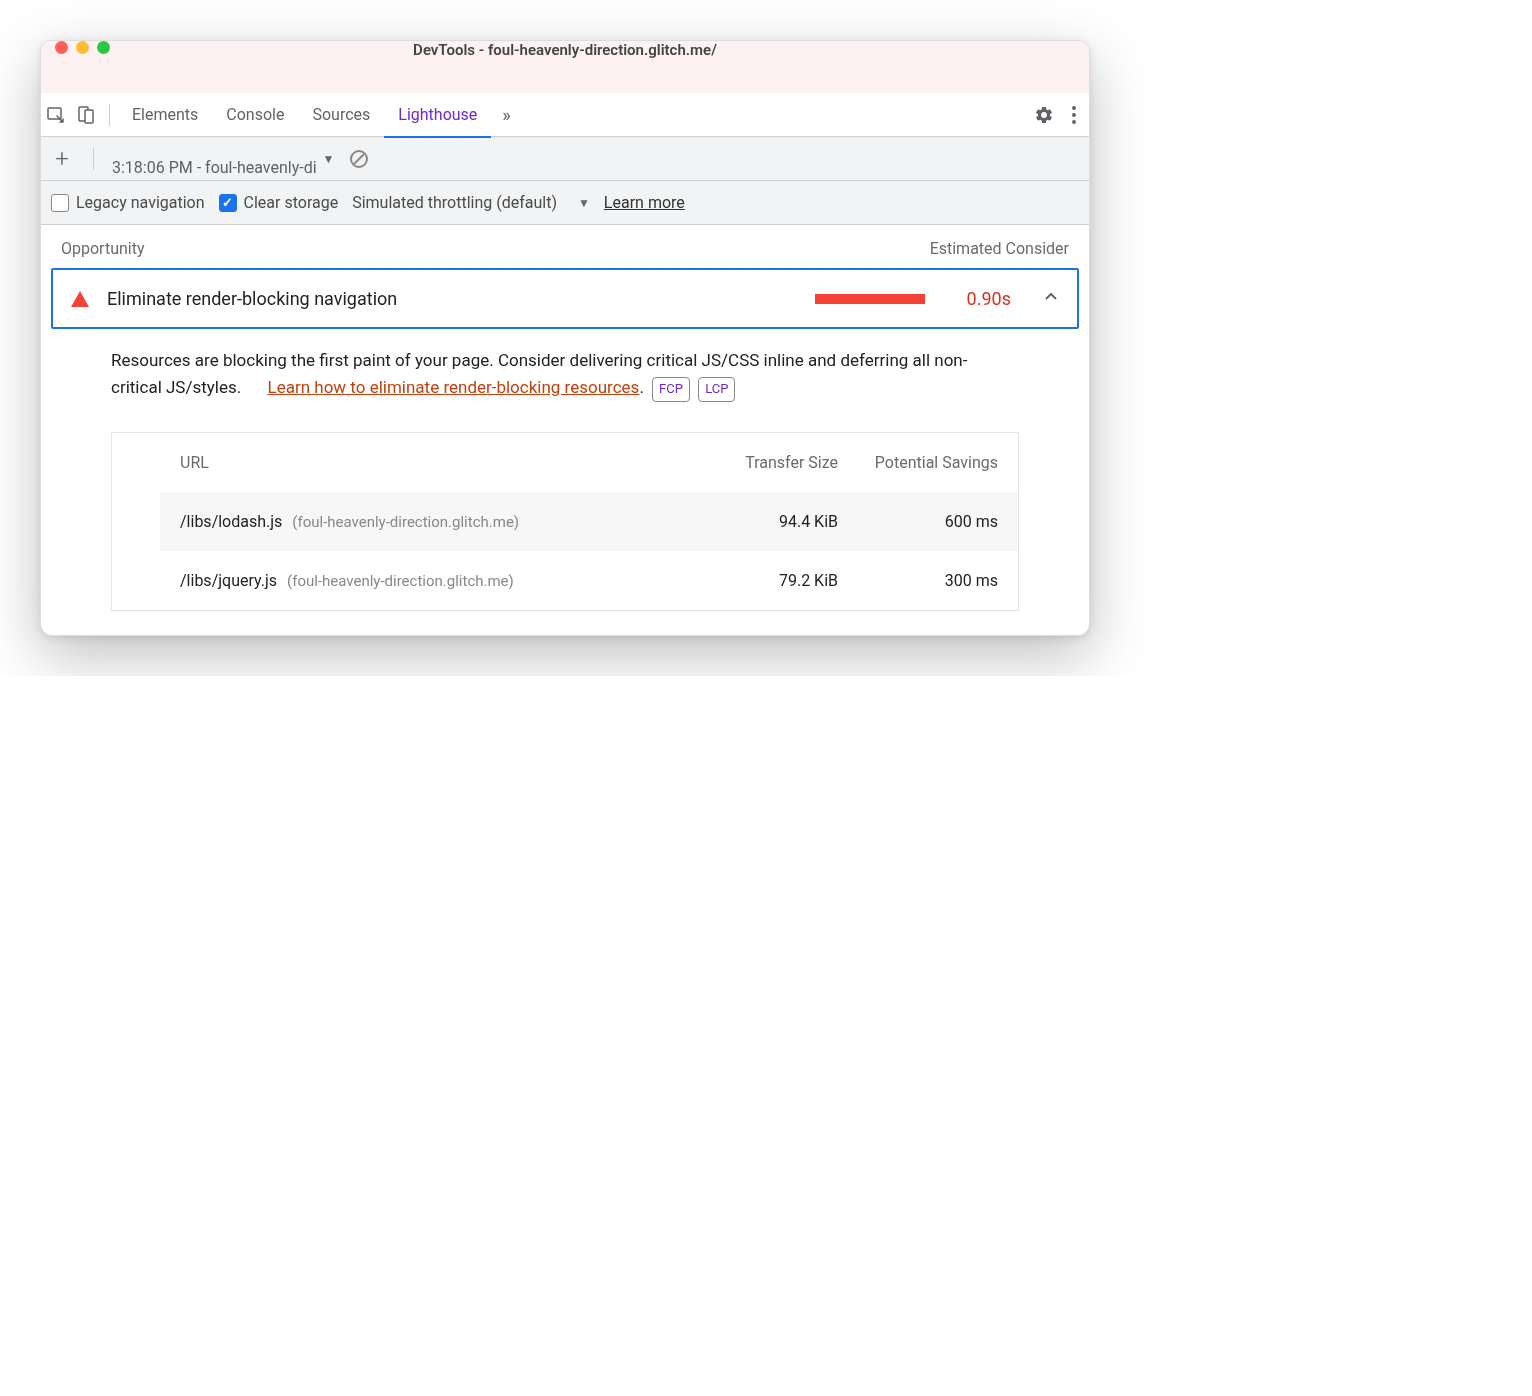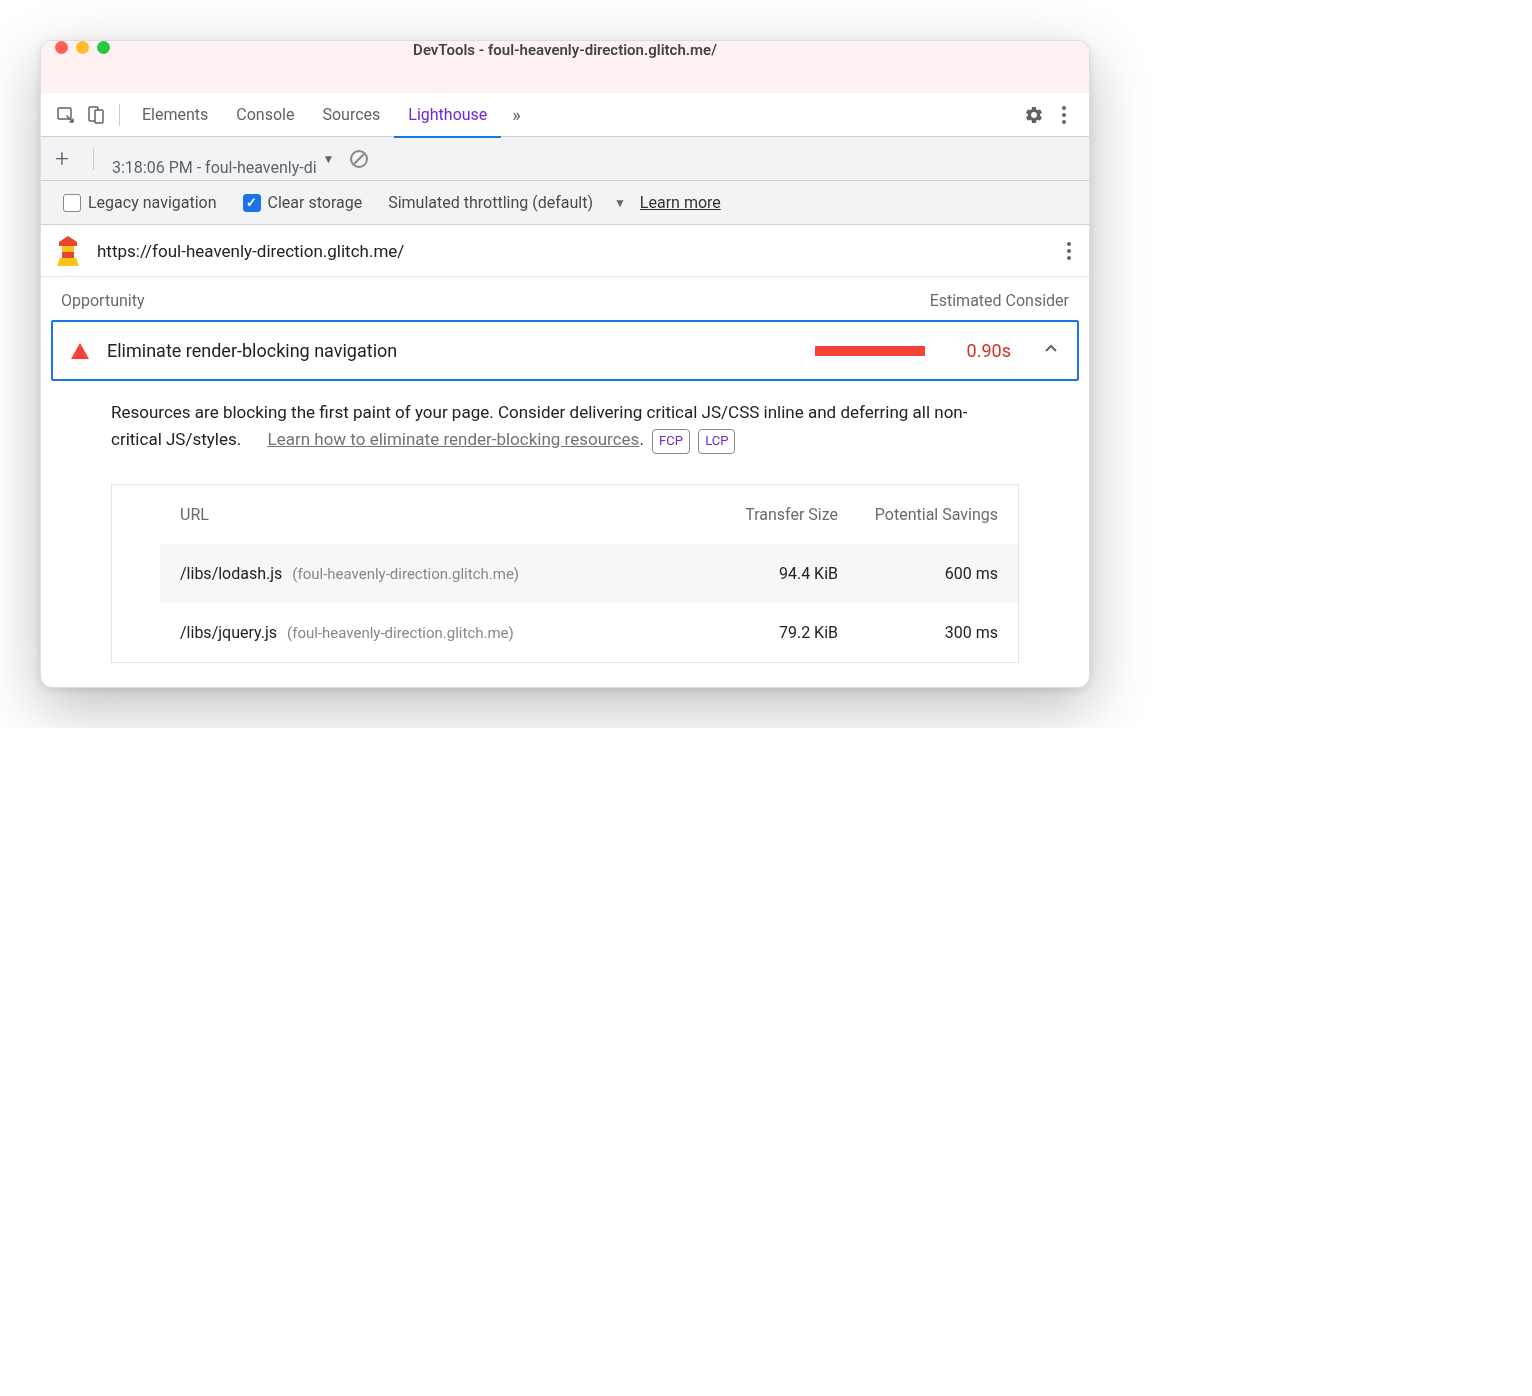--- a/index.html
+++ b/index.html
@@ -44,21 +44,21 @@
     font-weight: 600;
     pointer-events: none;
   }
   
   .tabbar {
     display: flex;
     align-items: center;
     border-bottom: 1px solid #d0d0d0;
     background: #fff;
     height: 44px;
-    padding: 0 10px;
+    padding: 0 0;
   }
   .iconbtn {
     width: 30px; height: 30px;
     display: flex; align-items: center; justify-content: center;
     color: #5f6368;
     cursor: pointer;
   }
   .vdiv { width:1px; height:22px; background:#ccc; margin:0 8px; }
   .tab {
     padding: 0 14px;
@@ -137,21 +137,21 @@
     background:#fff;
     cursor:pointer;
   }
   .chk.checked {
     background:#1a73e8;
     border-color:#1a73e8;
     color:#fff;
     font-size:13px;
   }
   .chk.checked::after { content:"✓"; font-weight:bold; }
-  .optlabel { display:flex; align-items:center; gap:7px; cursor:pointer;margin-left:12px;}
+  .optlabel { display:flex; align-items:center; gap:7px; cursor:pointer;}
   .learnmore { text-decoration: underline; color:#333; cursor:pointer;}
   
   .urlrow {
     display:flex;
     align-items:center;
     height:52px;
     border-bottom:1px solid #e5e5e5;
     padding:0 14px;
     gap:16px;
     font-size:17px;
@@ -198,21 +198,21 @@
     width:110px; height:10px; background:#f44336;
   }
   .opp-time { color:#d93025; font-size:18px; margin-left:24px; }
   .chev-up { color:#666; margin-left:14px; }
   .desc {
     padding:18px 80px 10px 70px;
     font-size:17px;
     line-height:1.6;
     color:#222;
   }
-  .desc a { color:#737373; text-decoration:underline;padding-left:22px; }
+  .desc a { color:#c2410c; text-decoration:underline;padding-left:22px; }
   .badge {
     display:inline-block;
     border:1px solid #888;
     border-radius:4px;
     padding:1px 6px;
     font-size:13px;
     color:#6d28d9;
     margin-left:4px;
   }
   .tbl {
@@ -306,36 +306,20 @@
       <span class="chk checked"></span>
       <span>Clear storage</span>
     </label>
     <div class="optlabel">
       <span>Simulated throttling (default)</span>
       <span class="caret" style="margin-left:14px;">▼</span>
     </div>
     <a class="learnmore">Learn more</a>
   </div>
 
-  <div class="urlrow">
-    <div class="lh-logo">
-      <svg width="26" height="30" viewBox="0 0 26 30">
-        <polygon points="13,0 22,6 22,10 4,10 4,6" fill="#e8452c"></polygon>
-        <rect x="7" y="10" width="12" height="6" fill="#f5c518"></rect>
-        <rect x="7" y="16" width="12" height="6" fill="#e8452c"></rect>
-        <polygon points="5,22 21,22 24,30 2,30" fill="#f5c518"></polygon>
-      </svg>
-    </div>
-    <div style="flex:1;">https://foul-heavenly-direction.glitch.me/</div>
-    <div class="kebab">
-        <span></span>
-        <span></span>
-        <span></span>
-      </div>
-  </div>
 
   <div class="content">
     <div class="opp-header">
       <span>Opportunity</span>
       <span>Estimated Consider</span>
     </div>
 
     <div class="opp-card">
       <div class="tri-red"></div>
       <div class="opp-title">Eliminate render-blocking navigation</div>

